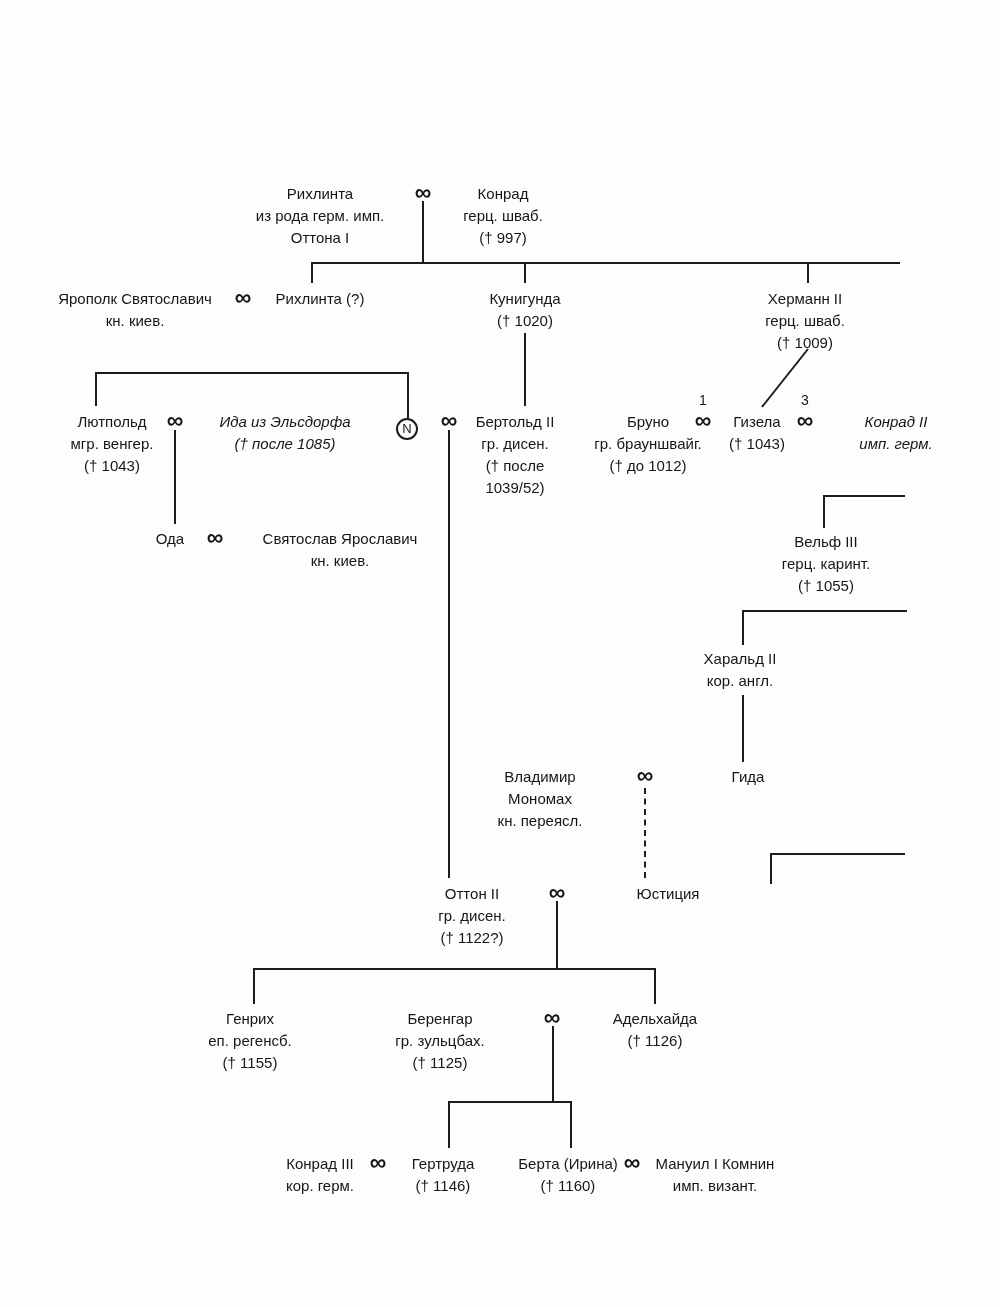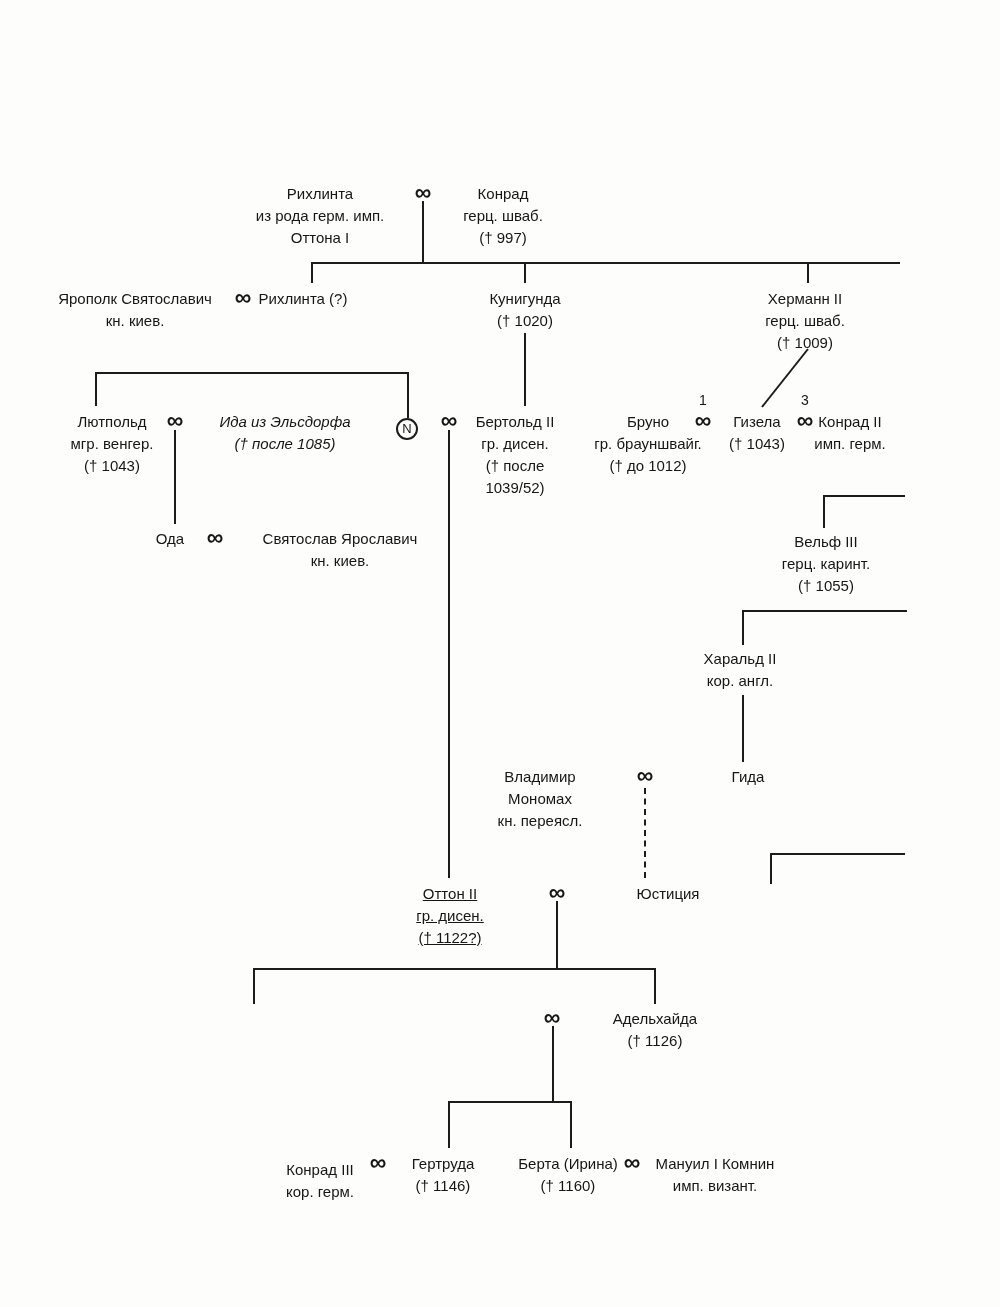--- a/index.html
+++ b/index.html
@@ -83,21 +83,21 @@
 
   <div class="vline" style="left:422px;top:201px;height:61px;"></div>
   <div class="hline" style="left:312px;top:262px;width:588px;"></div>
   <div class="vline" style="left:311px;top:262px;height:21px;"></div>
   <div class="vline" style="left:524px;top:262px;height:21px;"></div>
   <div class="vline" style="left:807px;top:262px;height:21px;"></div>
 
   <div class="person" style="left:135px;top:288px;">Ярополк Святославич
 кн. киев.</div>
   <div class="inf" style="left:243px;top:286px;">∞</div>
-  <div class="person" style="left:303px;top:288px;text-align:center;">Рихлинта (?)</div>
+  <div class="person" style="left:320px;top:288px;text-align:center;">Рихлинта (?)</div>
   <div class="person" style="left:525px;top:288px;">Кунигунда
 († 1020)</div>
   <div class="person" style="left:805px;top:288px;">Херманн II
 герц. шваб.
 († 1009)</div>
 
   <div class="hline" style="left:95px;top:372px;width:314px;"></div>
   <div class="vline" style="left:95px;top:372px;height:34px;"></div>
   <div class="vline" style="left:407px;top:372px;height:46px;"></div>
 
@@ -121,21 +121,21 @@
 1039/52)</div>
   <div class="person" style="left:648px;top:411px;">Бруно
 гр. брауншвайг.
 († до 1012)</div>
   <div class="ord" style="left:703px;top:392px;">1</div>
   <div class="inf" style="left:703px;top:409px;">∞</div>
   <div class="person" style="left:757px;top:411px;">Гизела
 († 1043)</div>
   <div class="ord" style="left:805px;top:392px;">3</div>
   <div class="inf" style="left:805px;top:409px;">∞</div>
-  <div class="person" style="left:850px;top:411px;">Конрад II
+  <div class="person" style="left:896px;top:411px;font-style:italic;">Конрад II
 имп. герм.</div>
 
   <div class="vline" style="left:174px;top:430px;height:94px;"></div>
 
   <div class="vline" style="left:448px;top:430px;height:448px;"></div>
 
   <div class="person" style="left:170px;top:528px;">Ода</div>
   <div class="inf" style="left:215px;top:526px;">∞</div>
   <div class="person" style="left:340px;top:528px;">Святослав Ярославич
 кн. киев.</div>
@@ -155,41 +155,47 @@
   <div class="person" style="left:540px;top:766px;">Владимир
 Мономах
 кн. переясл.</div>
   <div class="inf" style="left:645px;top:764px;">∞</div>
   <div class="person" style="left:730px;top:766px;margin-left:18px;">Гида</div>
   <div class="dashline" style="left:644px;top:788px;height:90px;"></div>
 
   <div class="hline" style="left:770px;top:853px;width:135px;"></div>
   <div class="vline" style="left:770px;top:853px;height:31px;"></div>
 
-  <div class="person" style="left:450px;top:883px;text-decoration:underline;">Оттон II
+  <div class="person" style="left:472px;top:883px;">Оттон II
 гр. дисен.
 († 1122?)</div>
   <div class="inf" style="left:557px;top:881px;">∞</div>
   <div class="person" style="left:643px;top:883px;margin-left:25px;">Юстиция</div>
   <div class="vline" style="left:556px;top:901px;height:67px;"></div>
 
   <div class="hline" style="left:253px;top:968px;width:403px;"></div>
   <div class="vline" style="left:253px;top:968px;height:36px;"></div>
   <div class="vline" style="left:654px;top:968px;height:36px;"></div>
 
+  <div class="person" style="left:250px;top:1008px;">Генрих
+еп. регенсб.
+(† 1155)</div>
+  <div class="person" style="left:440px;top:1008px;">Беренгар
+гр. зульцбах.
+(† 1125)</div>
   <div class="inf" style="left:552px;top:1006px;">∞</div>
   <div class="person" style="left:655px;top:1008px;">Адельхайда
 († 1126)</div>
 
   <div class="vline" style="left:552px;top:1026px;height:75px;"></div>
   <div class="hline" style="left:448px;top:1101px;width:124px;"></div>
   <div class="vline" style="left:448px;top:1101px;height:47px;"></div>
   <div class="vline" style="left:570px;top:1101px;height:47px;"></div>
 
-  <div class="person" style="left:320px;top:1153px;margin-top:6px;">Конрад III
+  <div class="person" style="left:320px;top:1153px;">Конрад III
 кор. герм.</div>
   <div class="inf" style="left:378px;top:1151px;">∞</div>
   <div class="person" style="left:443px;top:1153px;">Гертруда
 († 1146)</div>
   <div class="person" style="left:568px;top:1153px;">Берта (Ирина)
 († 1160)</div>
   <div class="inf" style="left:632px;top:1151px;">∞</div>
   <div class="person" style="left:715px;top:1153px;">Мануил I Комнин
 имп. визант.</div>
 

